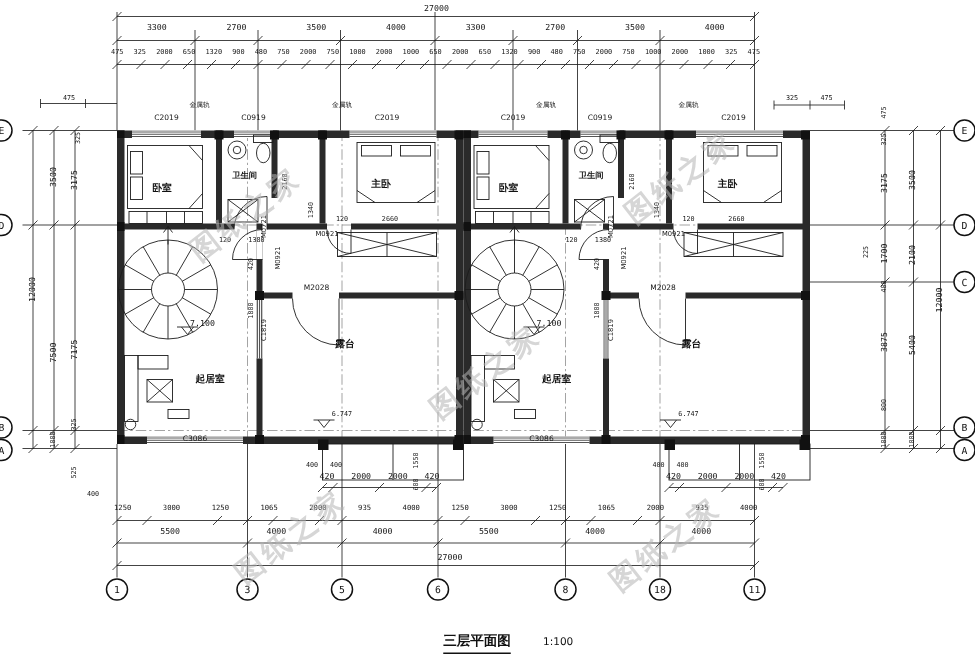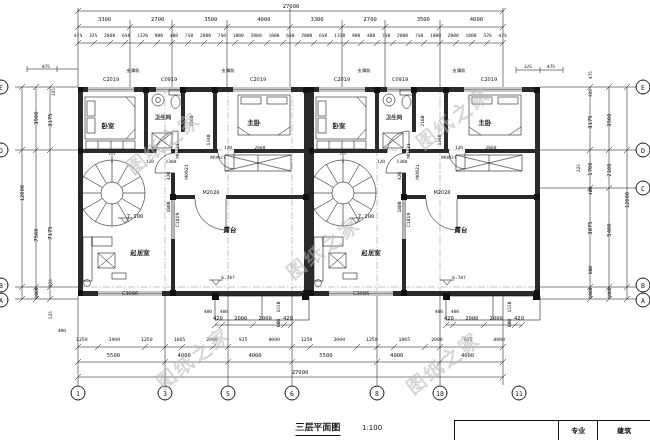--- a/index.html
+++ b/index.html
@@ -271,21 +271,21 @@
   <span class="dimv tiny" style="left:578px;top:168px;">225</span>
   <span class="dim tiny" style="left:528px;top:66px;">325</span>
   <span class="dim tiny" style="left:551px;top:66px;">475</span>
 
   <div class="bubble" style="left:78px;top:393px;">1</div>
   <div class="bubble" style="left:165px;top:393px;">3</div>
   <div class="bubble" style="left:228px;top:393px;">5</div>
   <div class="bubble" style="left:292px;top:393px;">6</div>
   <div class="bubble" style="left:377px;top:393px;">8</div>
   <div class="bubble" style="left:440px;top:393px;">18</div>
-  <div class="bubble" style="left:519px;top:393px;">11</div>
+  <div class="bubble" style="left:503px;top:393px;">11</div>
   <div class="bubble" style="left:643px;top:87px;">E</div>
   <div class="bubble" style="left:643px;top:150px;">D</div>
   <div class="bubble" style="left:643px;top:188px;">C</div>
   <div class="bubble" style="left:643px;top:285px;">B</div>
   <div class="bubble" style="left:643px;top:300px;">A</div>
   <div class="bubble" style="left:1px;top:87px;">E</div>
   <div class="bubble" style="left:1px;top:150px;">D</div>
   <div class="bubble" style="left:1px;top:285px;">B</div>
   <div class="bubble" style="left:1px;top:300px;">A</div>
 
@@ -352,19 +352,14 @@
   <span class="dim tiny" style="left:455px;top:311px;">400</span>
 
   <span class="wm" style="left:120px;top:130px;">图纸之家</span>
   <span class="wm" style="left:410px;top:105px;">图纸之家</span>
   <span class="wm" style="left:280px;top:235px;">图纸之家</span>
   <span class="wm" style="left:150px;top:345px;">图纸之家</span>
   <span class="wm" style="left:400px;top:350px;">图纸之家</span>
 
   <span id="title">三层平面图</span>
   <span id="title-scale">1:100</span>
-  <div id="titleblock">
-    <div class="tb-cell tb-empty"></div>
-    <div class="tb-cell tb-label">专业</div>
-    <div class="tb-cell tb-value">建筑</div>
-  </div>
 
 </div>
 
 </body></html>

